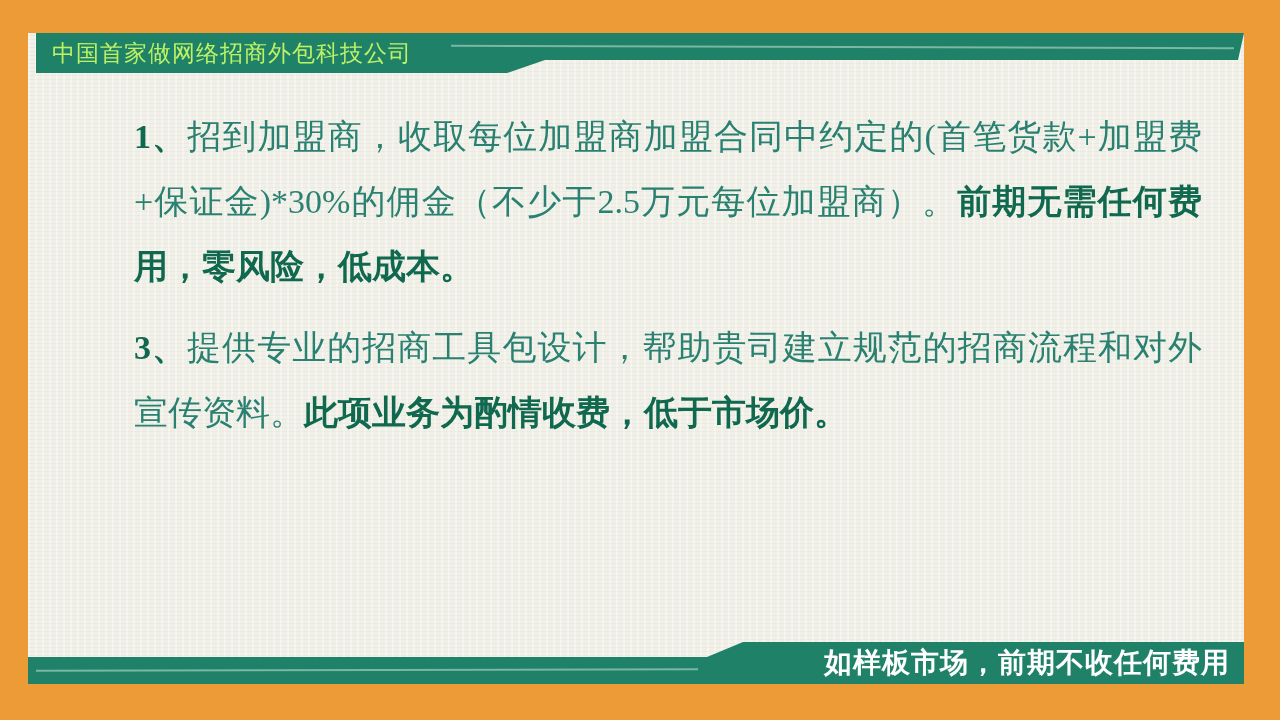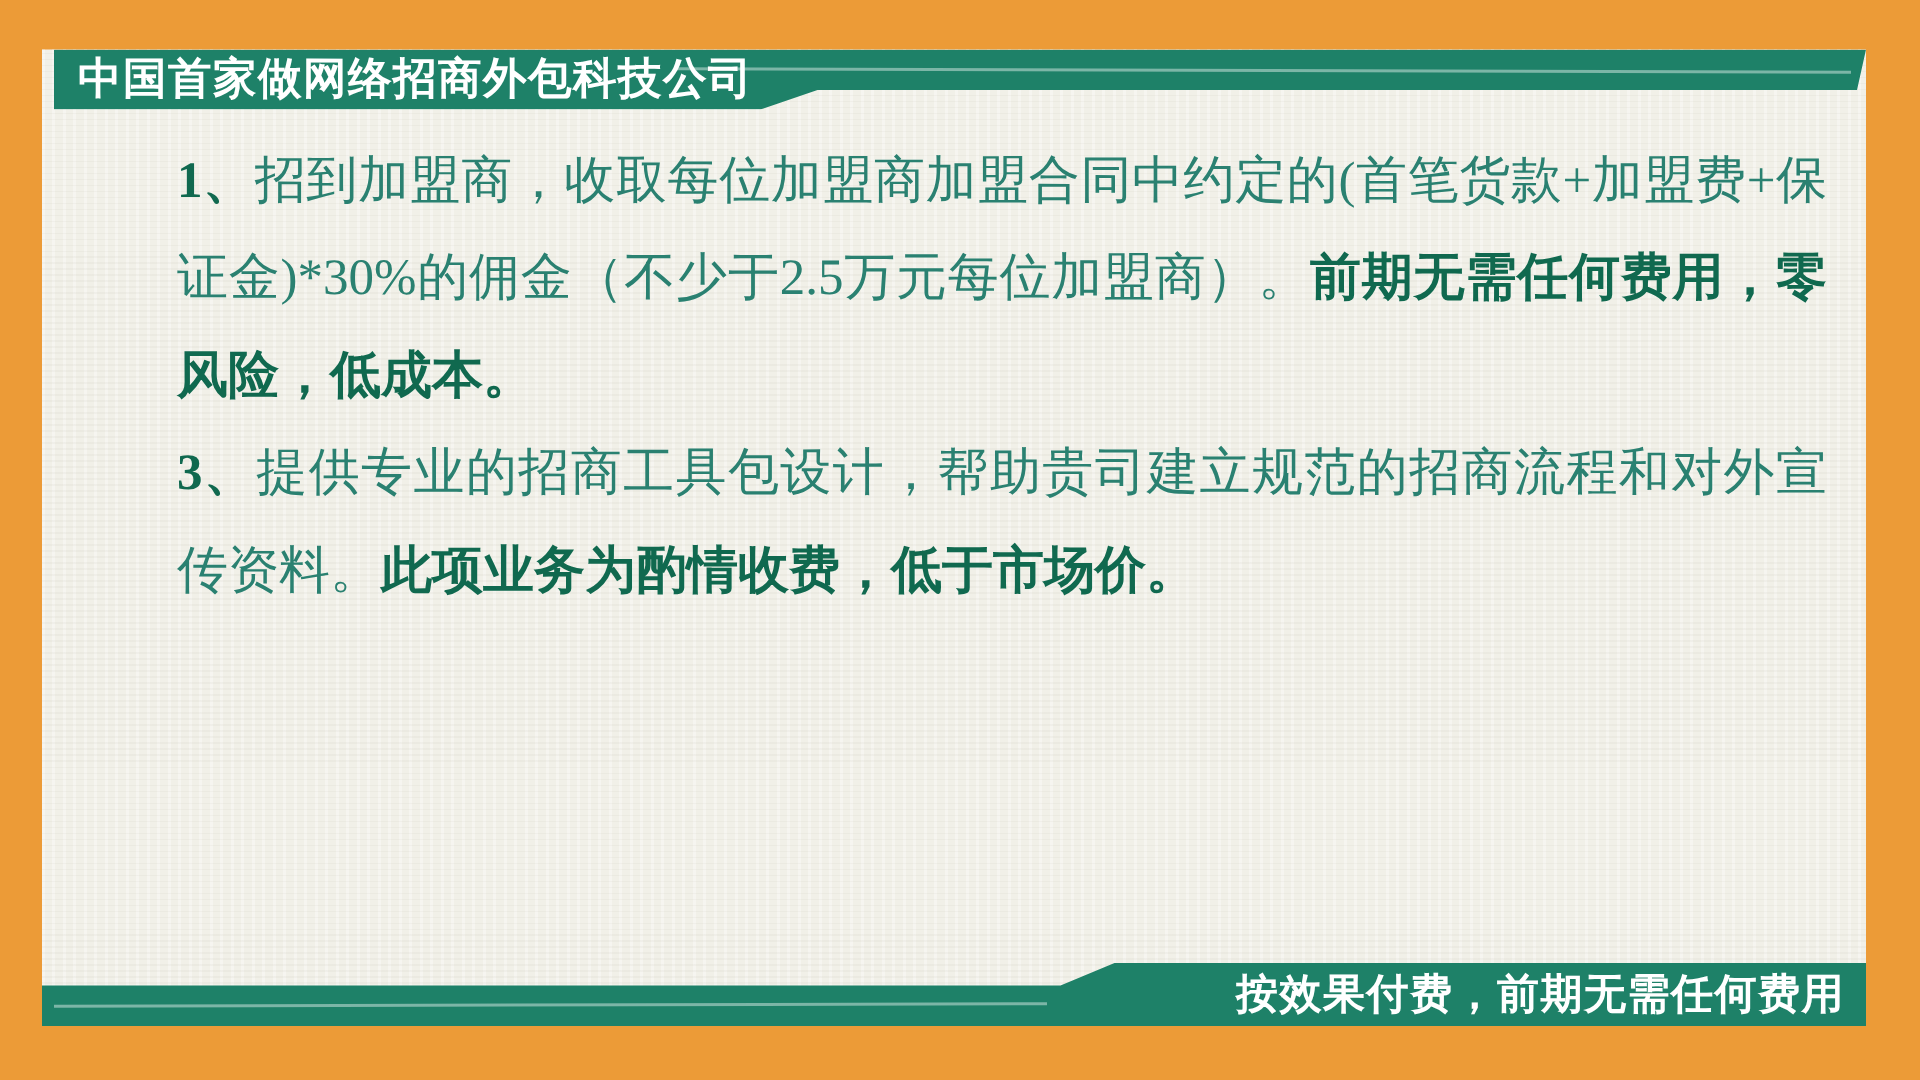--- a/index.html
+++ b/index.html
@@ -26,33 +26,33 @@
     background:var(--banner-green,#1E8168);
     clip-path:polygon(0 0,1208px 0,1202px 27px,509px 27px,471px 40px,0 40px);
   }
   .header-banner .accent-line{
     position:absolute;left:415px;right:10px;top:13px;height:2px;
     background:rgba(255,255,255,0.42);
     transform:rotate(0.18deg);
   }
   .header-title{
     position:absolute;left:16px;top:0;height:40px;line-height:40px;
-    color:#ffffff;font-size:29px;font-weight:bold;letter-spacing:1px;
+    color:#bef264;font-size:23px;font-weight:normal;letter-spacing:1px;
     white-space:nowrap;
   }
 
   
   .content{
     position:absolute;left:118px;top:88px;width:1100px;
     font-family:"Liberation Serif","DejaVu Serif",serif;
     font-size:34px;line-height:65px;
     color:var(--body-text-green,#2A8171);
     text-align:justify;text-justify:inter-character;
   }
-  .content p{margin:0;padding:0;}
+  .content p{margin:16px;padding:0;}
   .num{font-weight:bold;color:var(--emphasis-green,#10694F);}
   .emphasis{font-weight:bold;color:var(--emphasis-green,#10694F);}
 
   
   .footer-banner{
     position:absolute;left:28px;top:642px;width:1216px;height:42px;
     background:var(--banner-green,#1E8168);
     clip-path:polygon(715px 0,1216px 0,1216px 42px,0 42px,0 15px,679px 15px);
   }
   .footer-banner .accent-line{
@@ -78,16 +78,16 @@
     <div class="header-title">中国首家做网络招商外包科技公司</div>
   </div>
 
   <div class="content">
     <p><span class="num">1、</span><span>招到加盟商，收取每位加盟商加盟合同中约定的(首笔货款+加盟费+保证金)*30%的佣金（不少于2.5万元每位加盟商）。</span><span class="emphasis">前期无需任何费用，零风险，低成本。</span></p>
     <p><span class="num">3、</span><span>提供专业的招商工具包设计，帮助贵司建立规范的招商流程和对外宣传资料。</span><span class="emphasis">此项业务为酌情收费，低于市场价。</span></p>
   </div>
 
   <div class="footer-banner">
     <div class="accent-line"></div>
-    <div class="footer-slogan">按效果付费，前期无需任何费用</div>
+    <div class="footer-slogan">如样板市场，前期不收任何费用</div>
   </div>
 
 </div>
 
 </body></html>

